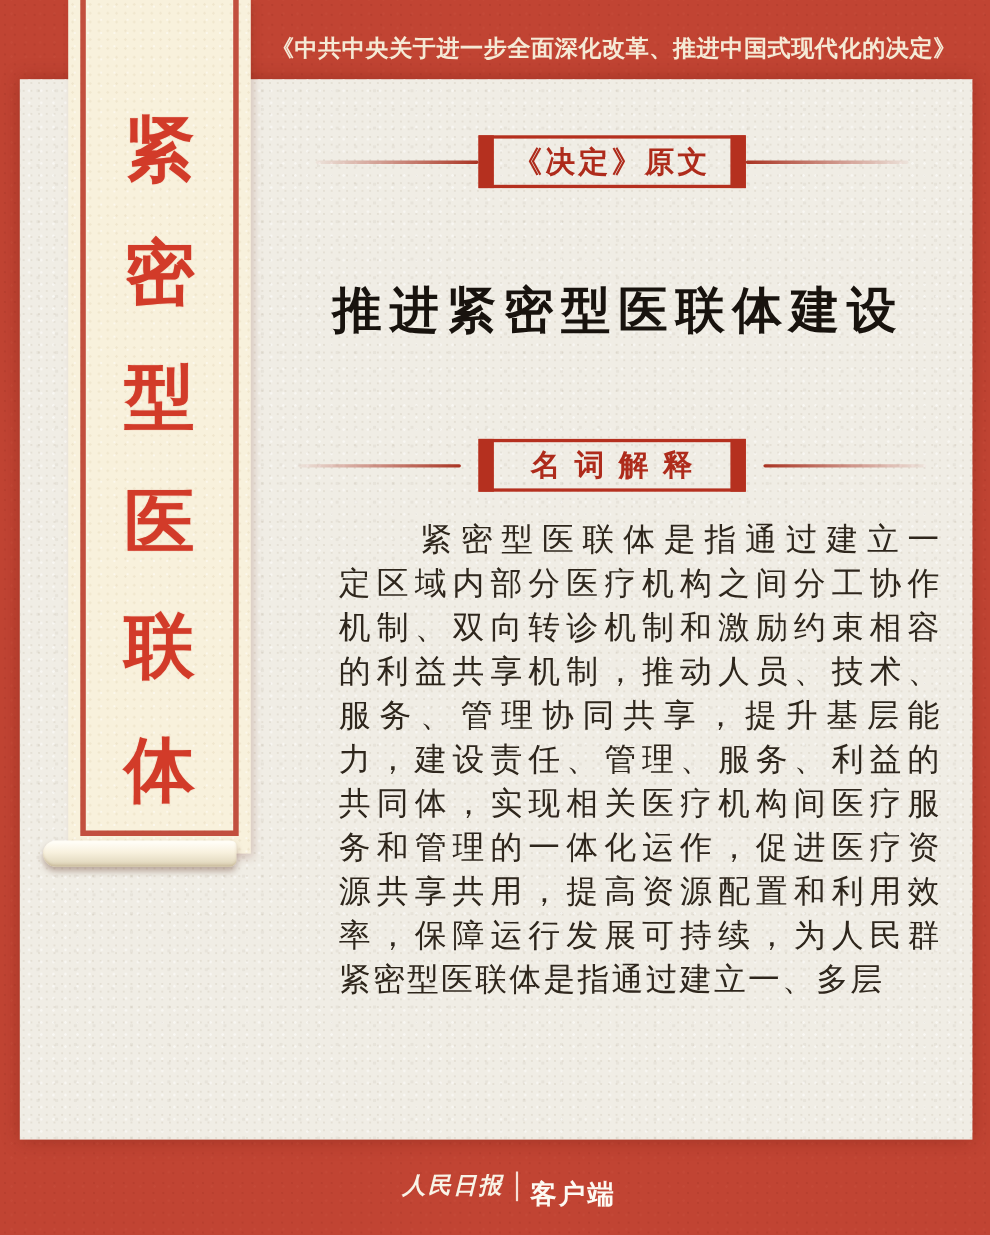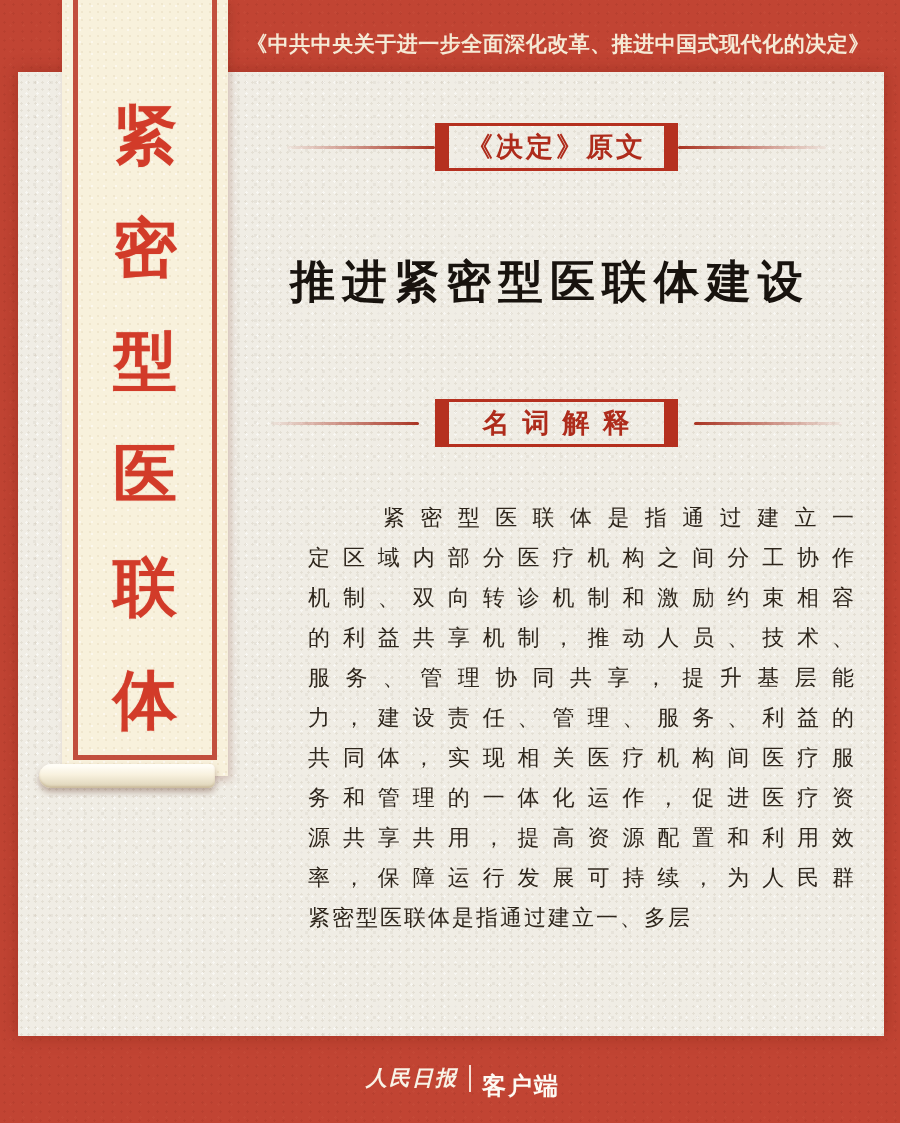--- a/index.html
+++ b/index.html
@@ -105,34 +105,34 @@
   .badge-label {
     color: #ae2b1b; font-size: 27px; font-weight: 700;
     white-space: nowrap; line-height: 1;
   }
   .badge-label.spread { letter-spacing: 13px; text-indent: 13px; }
   .badge-label.tight  { letter-spacing: 3px; }
 
   
   .main-title {
     position: absolute;
-    left: 228px; top: 256px; width: 644px;
+    left: 240px; top: 256px; width: 644px;
     text-align: center;
     font-size: 45px; line-height: 52px; font-weight: 900;
     letter-spacing: 7px;
     color: #18130e;
     white-space: nowrap;
   }
 
   
   .body-text {
     position: absolute;
-    left: 308px; top: 498px; width: 546px;
+    left: 308px; top: 471px; width: 546px;
     color: #2e261c;
-    font-size: 22px;
+    font-size: 29px;
   }
   .body-line {
     height: 40px; line-height: 40px;
     text-align: justify; text-align-last: justify;
     white-space: nowrap;
   }
   .body-line:last-child { text-align-last: left; letter-spacing: 2px; }
 
   
   .footer {

